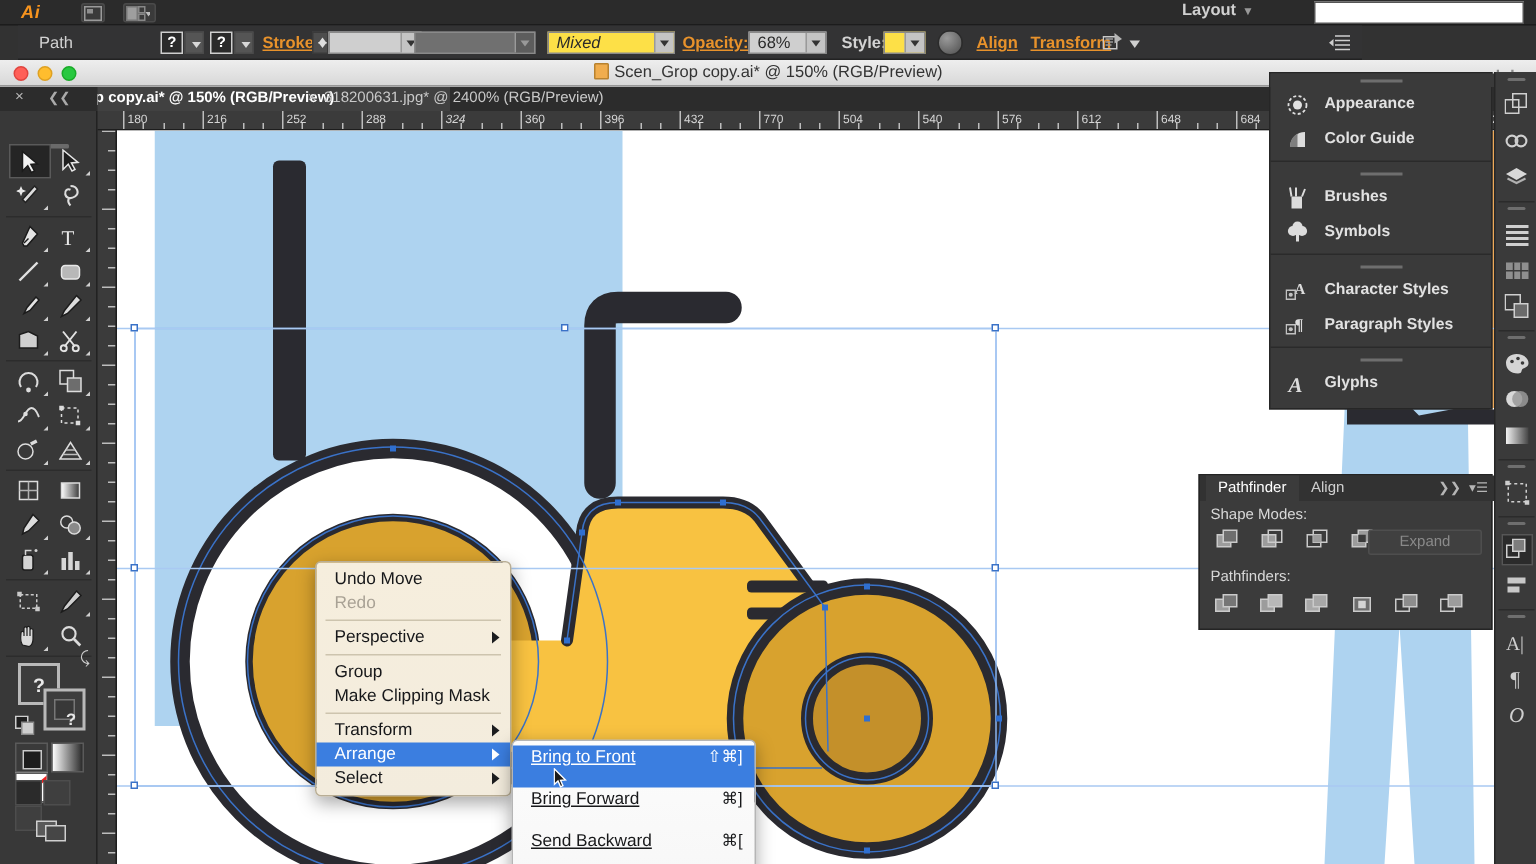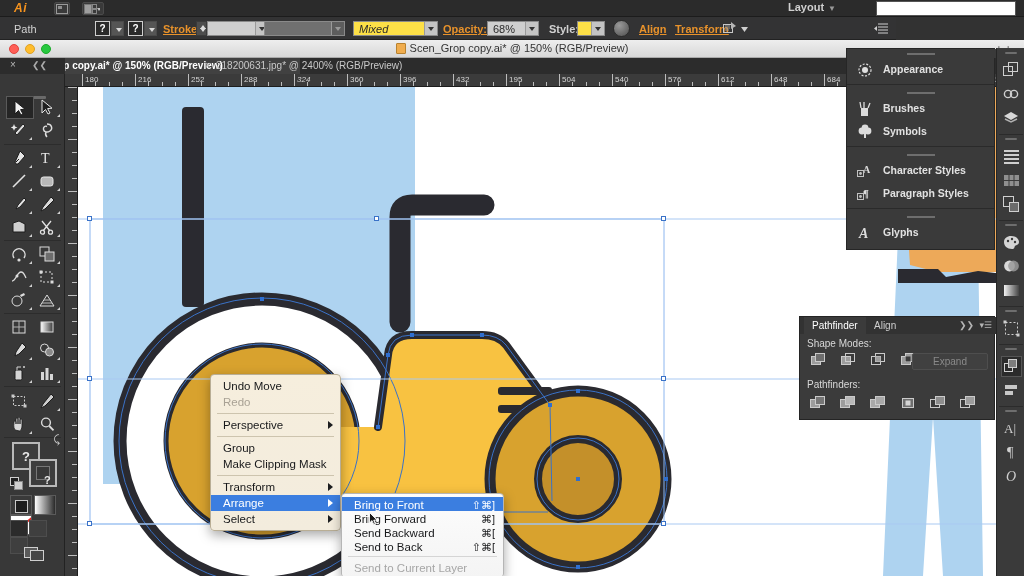--- a/index.html
+++ b/index.html
@@ -18,21 +18,21 @@
   .ai-logo { position:absolute; left:14px; top:1px; font-weight:bold; font-size:12px;
              color:#f7941e; letter-spacing:.5px; font-style:italic; }
   .mb-btn { position:absolute; top:2px; width:16px; height:13px; background:#3a3a3a;
             border:1px solid #4a4a4a; border-radius:2px; }
   .layout-menu { position:absolute; right:188px; top:1px; color:#d0d0d0; font-size:11px; font-weight:bold;}
   .layout-menu .car { color:#999; margin-left:4px; font-size:8px;}
   .mb-field { position:absolute; right:8px; top:1px; width:140px; height:15px;
               background:#fff; border:1px solid #555; }
 
   
-  .ctrlbar { position:absolute; left:0; top:17px; width:896px; height:23px;
+  .ctrlbar { position:absolute; left:12px; top:17px; width:896px; height:23px;
              background:#333334; border-bottom:1px solid #222; }
   .ctrlbar .lbl { position:absolute; top:6px; color:#d2d2d2; font-size:11px; }
   .lbl-orange { color:#e8922b !important; text-decoration:underline; font-weight:bold; }
   .q-box { position:absolute; top:4px; width:15px; height:15px; background:#2a2a2a;
            border:1px solid #cfcfcf; color:#fff; font-size:10px; text-align:center;
            line-height:14px; font-weight:bold;}
   .tiny-arrow { position:absolute; top:4px; width:13px; height:15px; background:#555;
                 border:1px solid #4a4a4a; }
   .tiny-arrow:after { content:""; position:absolute; left:4px; top:6px;
                 border-left:3px solid transparent; border-right:3px solid transparent;
@@ -143,21 +143,21 @@
   .ctxmenu .it.dis{color:#a9a295;}
   .ctxmenu .it.hl{background:#3b7ee0;color:#fff;}
   .ctxmenu .sep{height:1px;background:#cdc4ae;margin:3px 6px;}
   .ctxmenu .arw{position:absolute;right:7px;top:4px;width:0;height:0;
       border-top:4px solid transparent;border-bottom:4px solid transparent;border-left:5px solid #1c1d1f;}
   .ctxmenu .it.hl .arw{border-left-color:#fff;}
 
   .submenu{position:absolute;left:341px;top:493px;width:163px;
     background:linear-gradient(#fcfcfc,#f4f4f4); border:1px solid #b5b5b5;border-radius:4px;
     box-shadow:0 4px 12px rgba(0,0,0,.35); font-size:11.5px;color:#17181a;padding:3px 0;}
-  .submenu .it{position:relative;height:14px;line-height:16px;padding:0 8px 0 12px;white-space:nowrap;}
+  .submenu .it{position:relative;height:28px;line-height:16px;padding:0 8px 0 12px;white-space:nowrap;text-decoration:underline;}
   .submenu .it.hl{background:#3b7ee0;color:#fff;}
   .submenu .it.dis{color:#a6a6a6;}
   .submenu .sc{position:absolute;right:8px;top:0;font-size:11px;}
   .submenu .sep{height:1px;background:#d5d5d5;margin:3px 6px;}
   .cursor-arrow{position:absolute;left:369px;top:512px;width:9px;height:14px;}
 
   
   .rpanel{position:absolute;left:846px;top:48px;width:149px;
           background:#3a3a3a;border:1px solid #262626;}
   .rp-handle{position:absolute;left:0;top:0;width:149px;height:9px;background:#3a3a3a;}
@@ -343,21 +343,21 @@
       <span class="num" style="left: 403px;">396</span>
       <span class="tk" style="left: 413.25px; top: 8px; height: 5px;"></span>
       <span class="tk" style="left: 426.5px; top: 8px; height: 5px;"></span>
       <span class="tk" style="left: 439.75px; top: 8px; height: 5px;"></span>
       <span class="tk" style="left: 453px; top: 0px; height: 12px;"></span>
       <span class="num" style="left: 456px;">432</span>
       <span class="tk" style="left: 466.25px; top: 8px; height: 5px;"></span>
       <span class="tk" style="left: 479.5px; top: 8px; height: 5px;"></span>
       <span class="tk" style="left: 492.75px; top: 8px; height: 5px;"></span>
       <span class="tk" style="left: 506px; top: 0px; height: 12px;"></span>
-      <span class="num" style="left: 509px;">195</span>
+      <span class="num" style="left: 509px;">770</span>
       <span class="tk" style="left: 519.25px; top: 8px; height: 5px;"></span>
       <span class="tk" style="left: 532.5px; top: 8px; height: 5px;"></span>
       <span class="tk" style="left: 545.75px; top: 8px; height: 5px;"></span>
       <span class="tk" style="left: 559px; top: 0px; height: 12px;"></span>
       <span class="num" style="left: 562px;">504</span>
       <span class="tk" style="left: 572.25px; top: 8px; height: 5px;"></span>
       <span class="tk" style="left: 585.5px; top: 8px; height: 5px;"></span>
       <span class="tk" style="left: 598.75px; top: 8px; height: 5px;"></span>
       <span class="tk" style="left: 612px; top: 0px; height: 12px;"></span>
       <span class="num" style="left: 615px;">540</span>
@@ -768,20 +768,29 @@
 
     <div class="rp-item">
       <span class="ic">
         <svg width="16" height="16">
             <circle cx="8" cy="8" r="6" fill="none" stroke="#e0e0e0" stroke-width="1.2" stroke-dasharray="2 1.6"></circle>
             <circle cx="8" cy="8" r="3" fill="#e0e0e0"></circle>
           </svg>
       </span>
       <span>Appearance</span>
     </div>
+    <div class="rp-item">
+      <span class="ic">
+        <svg width="16" height="16">
+            <path d="M3 13 A10 10 0 0 1 13 3 L13 13 Z" fill="#dcdcdc"></path>
+            <path d="M3 13 A10 10 0 0 1 8 4 L8 13 Z" fill="#7e7e7e"></path>
+          </svg>
+      </span>
+      <span>Color Guide</span>
+    </div>
 
     <div class="rp-sep"></div>
     <div class="rp-gdot"></div>
 
     <div class="rp-item">
       <span class="ic">
         <svg width="16" height="16">
             <rect x="4" y="7" width="7" height="8" fill="#dcdcdc"></rect>
             <path d="M4 7 L3 1 M7 7 L7 1 M11 7 L13 2" stroke="#dcdcdc" stroke-width="1.3" fill="none"></path>
           </svg>

